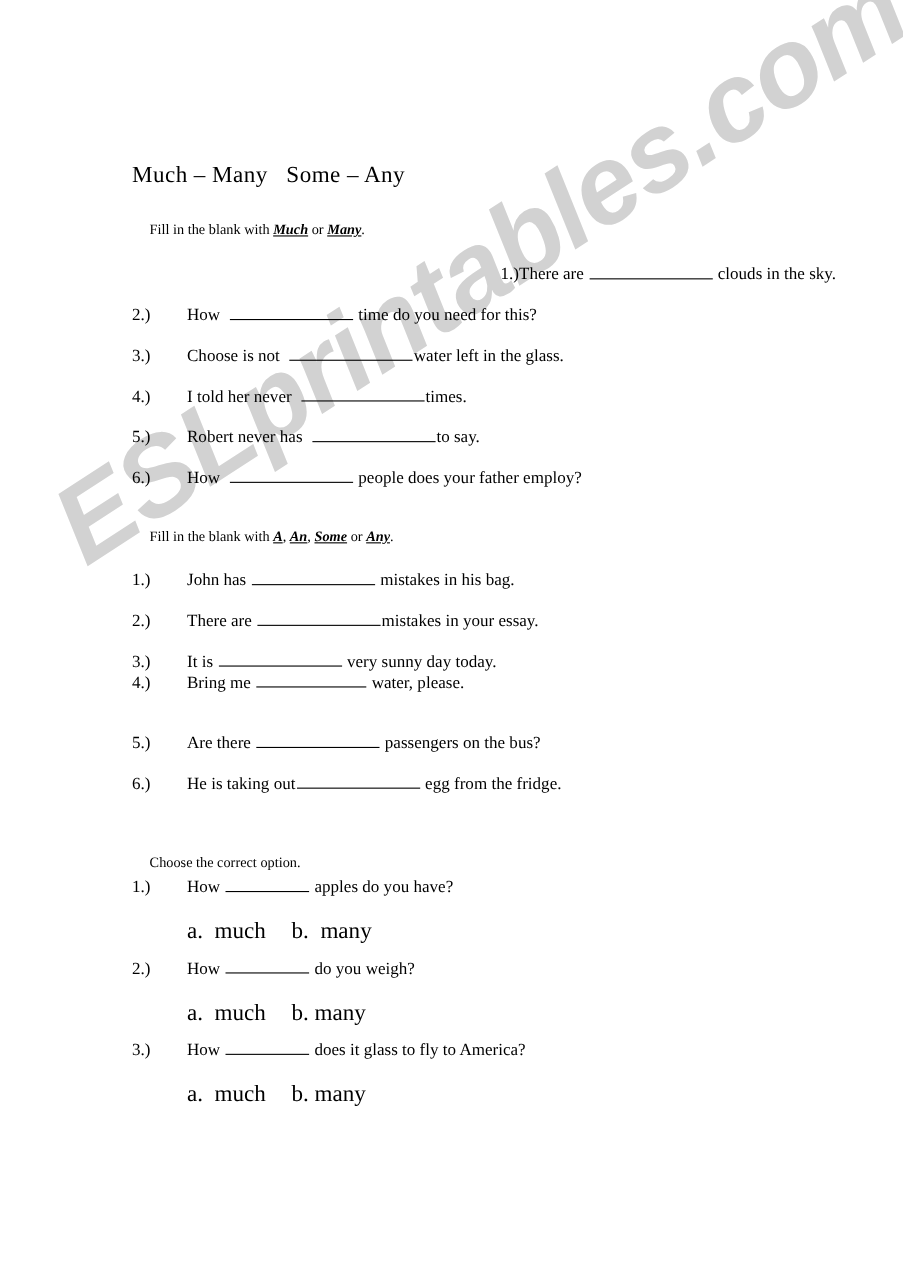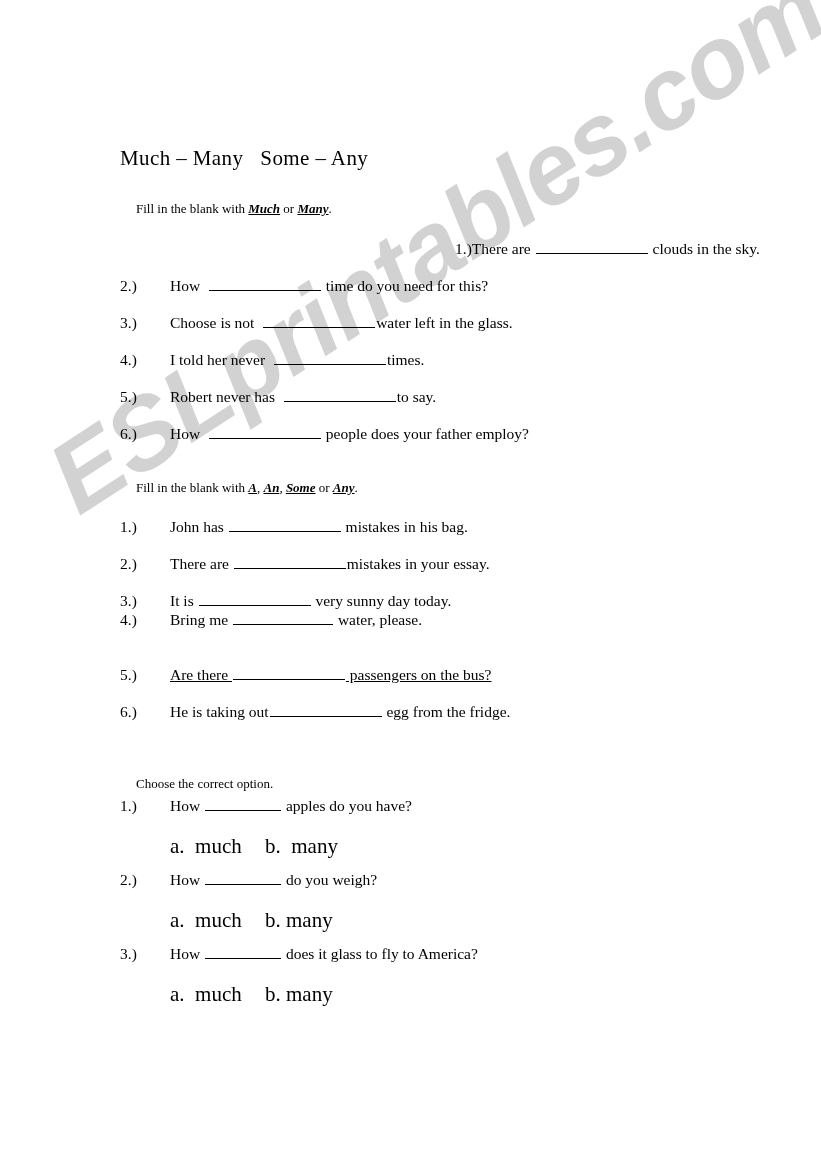--- a/index.html
+++ b/index.html
@@ -127,21 +127,21 @@
     <div class="instruction" style="top:480px;"><span>Fill in the blank with </span><span class="kw">A</span><span>, </span><span class="kw">An</span><span>, </span><span class="kw">Some</span><span> or </span><span class="kw">Any</span><span>.</span></div>
 
     <div class="row" style="top:518px;"><span class="num">1.)</span><span class="sentence">John has </span><span class="blank" style="width:112px;"></span><span class="sentence"> mistakes in his bag.</span></div>
 
     <div class="row" style="top:555px;"><span class="num">2.)</span><span class="sentence">There are </span><span class="blank" style="width:112px;"></span><span class="sentence">mistakes in your essay.</span></div>
 
     <div class="row" style="top:592px;"><span class="num">3.)</span><span class="sentence">It is </span><span class="blank" style="width:112px;"></span><span class="sentence"> very sunny day today.</span></div>
 
     <div class="row" style="top:611px;"><span class="num">4.)</span><span class="sentence">Bring me </span><span class="blank" style="width:100px;"></span><span class="sentence"> water, please.</span></div>
 
-    <div class="row" style="top:666px;text-decoration:underline;"><span class="num">5.)</span><span class="sentence">Are there </span><span class="blank" style="width:112px;"></span><span class="sentence"> passengers on the bus?</span></div>
+    <div class="row" style="top:666px;"><span class="num">5.)</span><span class="sentence">Are there </span><span class="blank" style="width:112px;"></span><span class="sentence"> passengers on the bus?</span></div>
 
     <div class="row" style="top:703px;"><span class="num">6.)</span><span class="sentence">He is taking out</span><span class="blank" style="width:112px;"></span><span class="sentence"> egg from the fridge.</span></div>
 
     <div class="instruction" style="top:760px;margin-top:16px;">Choose the correct option.</div>
 
     <div class="row" style="top:797px;"><span class="num">1.)</span><span class="sentence">How </span><span class="blank" style="width:76px;"></span><span class="sentence"> apples do you have?</span></div>
 
     <div class="options" style="top:834px;"><span class="opt-a">a.  much</span><span class="opt-b">b.  many</span></div>
 
     <div class="row" style="top:871px;"><span class="num">2.)</span><span class="sentence">How </span><span class="blank" style="width:76px;"></span><span class="sentence"> do you weigh?</span></div>

